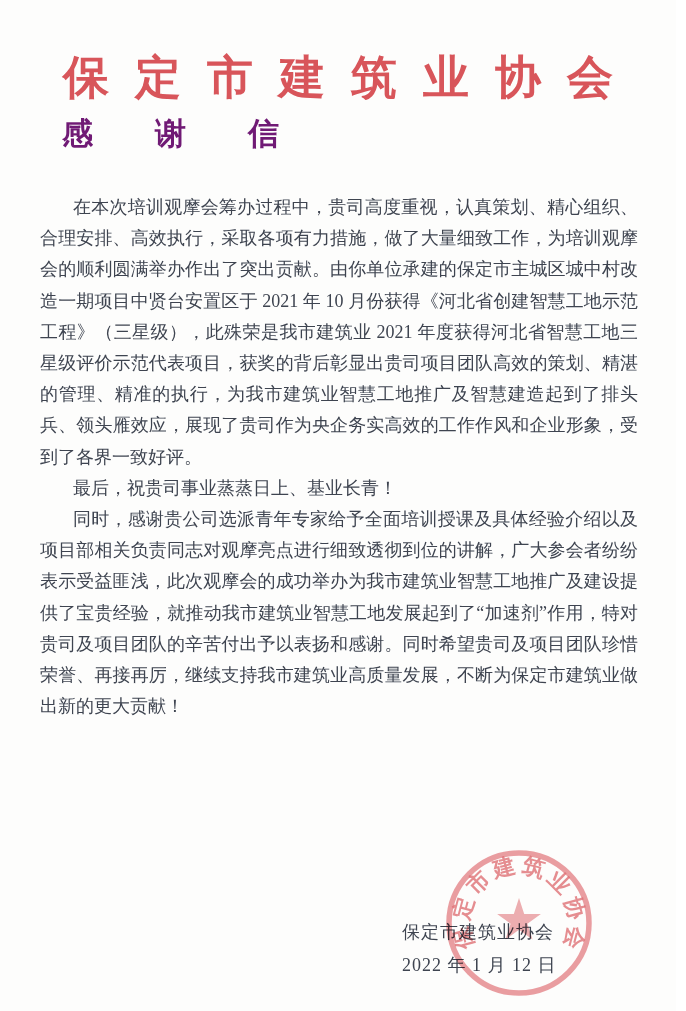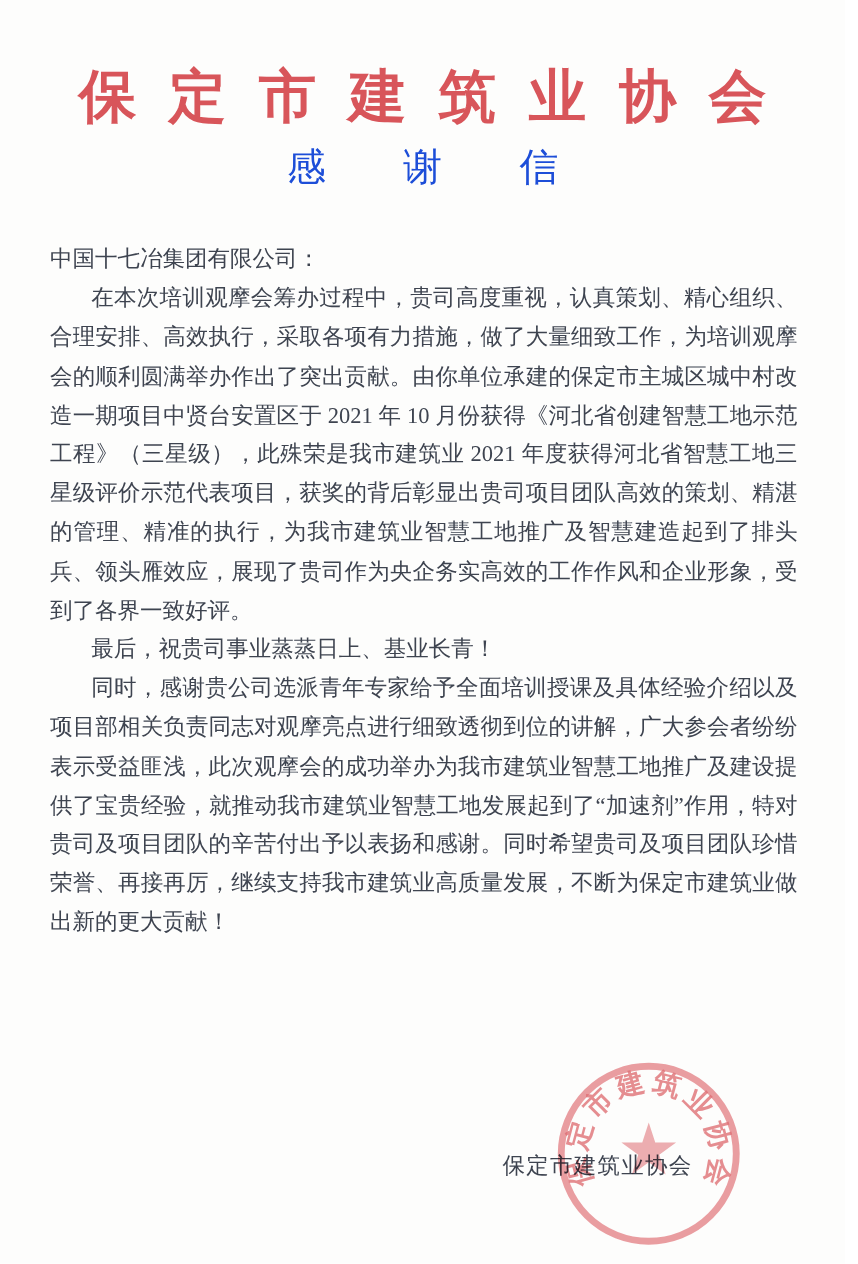--- a/index.html
+++ b/index.html
@@ -24,27 +24,27 @@
     font-weight: bold;
     font-size: 46px;
     line-height: 50px;
     letter-spacing: 26px;
     padding-left: 26px; 
     color: #d8555a;
     white-space: nowrap;
   }
   .letter-subtitle {
     margin: 14px 0 0 0;
-    text-align: center;
+    text-align: left;
     font-size: 31px;
     line-height: 36px;
-    font-weight: normal;
+    font-weight: bold;
     letter-spacing: 62px;
     padding-left: 62px; 
-    color: #1d4ed8;
+    color: #701a75;
     white-space: nowrap;
   }
   .letter-body {
     margin-top: 40px;
     padding: 0 38px 0 40px;
     font-size: 18px;
     line-height: 31.2px;
     color: #3e4450;
     text-align: justify;
     text-justify: inter-ideograph;
@@ -81,28 +81,28 @@
 </head>
 <body>
 
 <div class="page">
 
   <h1 class="letter-title">保定市建筑业协会</h1>
 
   <h2 class="letter-subtitle">感谢信</h2>
 
   <div class="letter-body">
-    <p class="salutation">中国十七冶集团有限公司：</p>
     <p>在本次培训观摩会筹办过程中，贵司高度重视，认真策划、精心组织、合理安排、高效执行，采取各项有力措施，做了大量细致工作，为培训观摩会的顺利圆满举办作出了突出贡献。由你单位承建的保定市主城区城中村改造一期项目中贤台安置区于 2021 年 10 月份获得《河北省创建智慧工地示范工程》（三星级），此殊荣是我市建筑业 2021 年度获得河北省智慧工地三星级评价示范代表项目，获奖的背后彰显出贵司项目团队高效的策划、精湛的管理、精准的执行，为我市建筑业智慧工地推广及智慧建造起到了排头兵、领头雁效应，展现了贵司作为央企务实高效的工作作风和企业形象，受到了各界一致好评。</p>
     <p>最后，祝贵司事业蒸蒸日上、基业长青！</p>
     <p>同时，感谢贵公司选派青年专家给予全面培训授课及具体经验介绍以及项目部相关负责同志对观摩亮点进行细致透彻到位的讲解，广大参会者纷纷表示受益匪浅，此次观摩会的成功举办为我市建筑业智慧工地推广及建设提供了宝贵经验，就推动我市建筑业智慧工地发展起到了“加速剂”作用，特对贵司及项目团队的辛苦付出予以表扬和感谢。同时希望贵司及项目团队珍惜荣誉、再接再厉，继续支持我市建筑业高质量发展，不断为保定市建筑业做出新的更大贡献！</p>
   </div>
 
   <div class="signature-block">
     <div>保定市建筑业协会</div>
+    <div>2022 年 1 月 12 日</div>
   </div>
 
   <svg class="official-seal" viewBox="0 0 150 150" xmlns="http://www.w3.org/2000/svg">
 
     <circle cx="75" cy="75" r="70" fill="none" stroke="#e06a70" stroke-width="5.5" stroke-opacity="0.72"></circle>
 
     <polygon points="75,50 80.2,65.9 96.9,65.9 83.4,75.7 88.5,91.6 75,81.8 61.5,91.6 66.6,75.7 53.1,65.9 69.8,65.9" fill="#e06a70" fill-opacity="0.6"></polygon>
 
     <defs>
       <path id="seal-arc" d="M 31.7 100 A 50 50 0 1 1 118.3 100" fill="none"></path>

